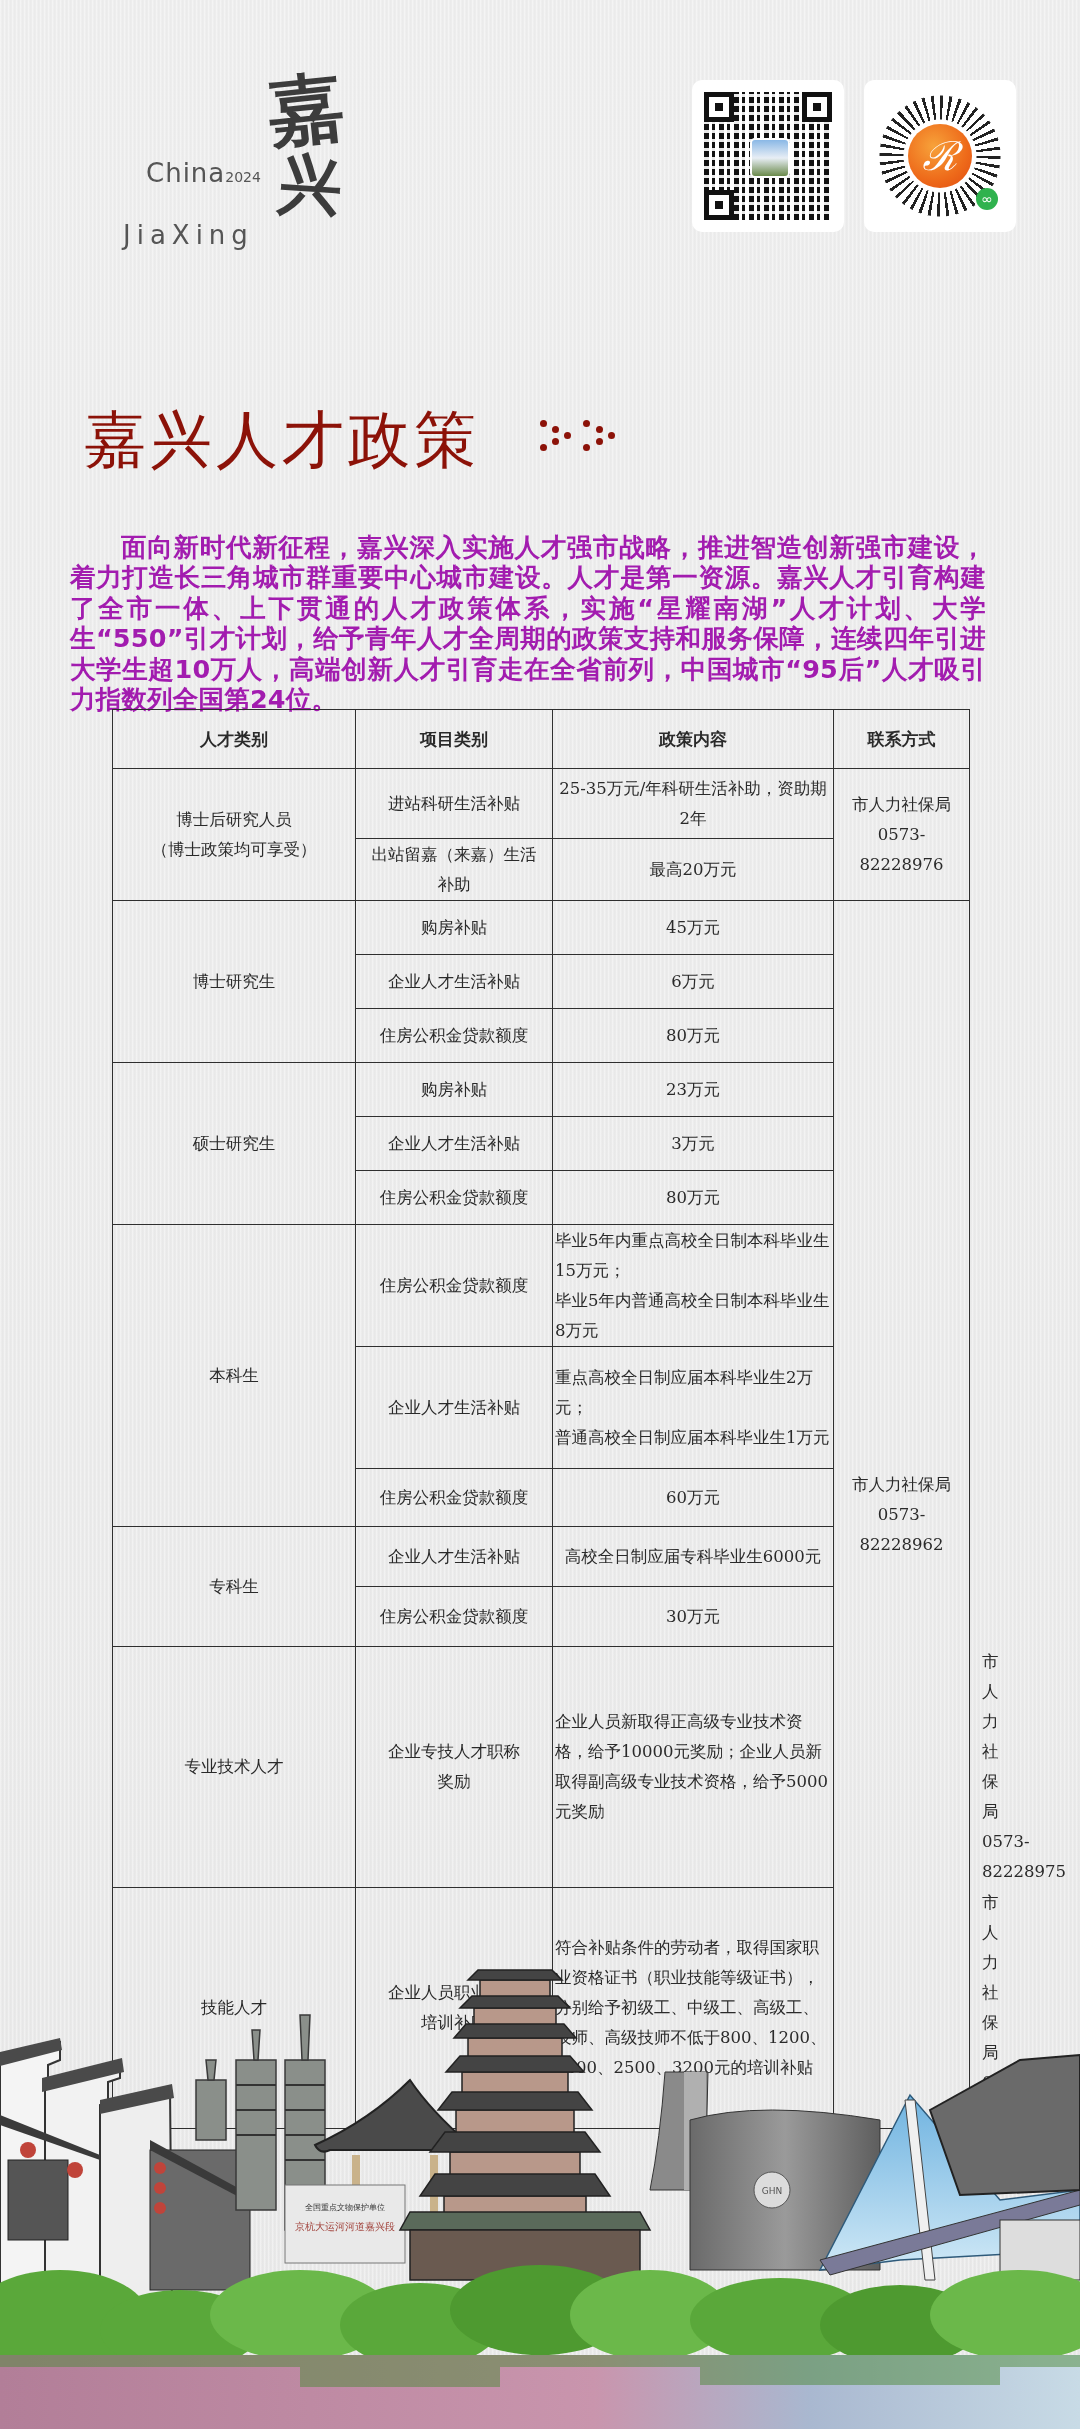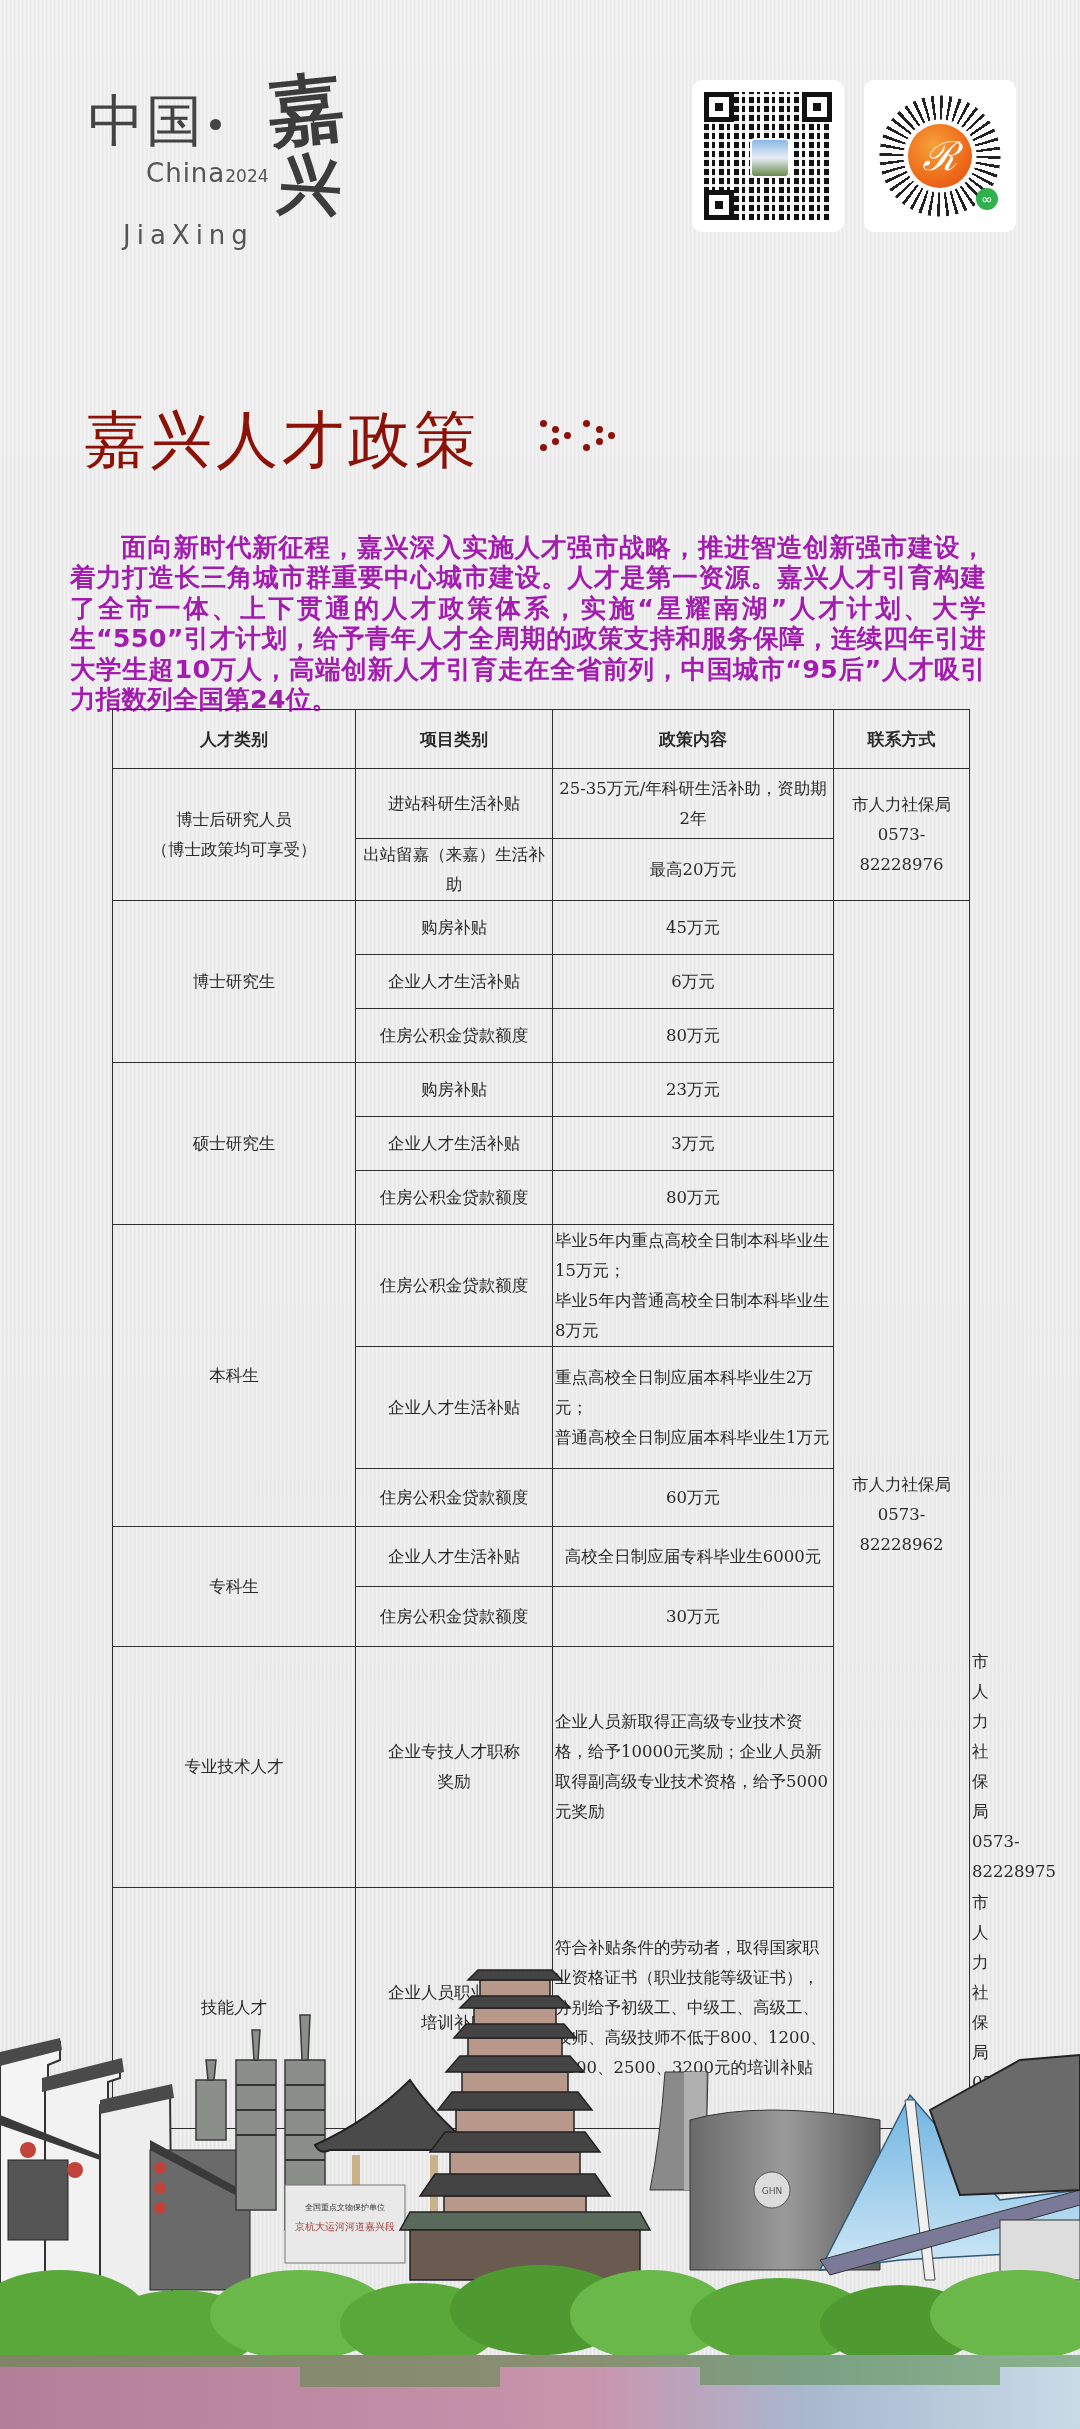--- a/index.html
+++ b/index.html
@@ -11,21 +11,21 @@
       linear-gradient(180deg, #eeeeee 0%, #e9e9e9 100%);
     font-family: "DejaVu Serif", "Liberation Serif", serif;
     color: #222;
   }
   .logo { position: absolute; left: 88px; top: 62px; width: 280px; height: 150px; }
   .logo-cn { position: absolute; left: 0; top: 22px; font-family: "DejaVu Sans", sans-serif; font-size: 56px; color: #444; letter-spacing: 2px; font-weight: 300; }
   .logo-dot { display: inline-block; width: 11px; height: 11px; background: #444; border-radius: 50%; vertical-align: middle; margin: 0 6px; }
   .logo-jx1 { position: absolute; left: 180px; top: -2px; font-family: "DejaVu Serif", serif; font-size: 76px; font-weight: bold; color: #3c3c3c; transform: rotate(-6deg); }
   .logo-jx2 { position: absolute; left: 190px; top: 80px; font-family: "DejaVu Serif", serif; font-size: 64px; font-weight: bold; color: #3c3c3c; transform: rotate(4deg); }
   .logo-en1 { position: absolute; left: 58px; top: 96px; font-family: "DejaVu Sans", sans-serif; font-size: 26px; color: #555; letter-spacing: 1px; }
-  .logo-en1 small { font-size: 17px; letter-spacing: 0; }
+  .logo-en1 small { font-size: 14px; letter-spacing: 0; }
   .logo-en2 { position: absolute; left: 35px; top: 126px; font-family: "DejaVu Sans", sans-serif; font-size: 26px; color: #555; letter-spacing: 6px; margin-top: 32px; }
 
   .qr { position: absolute; top: 80px; width: 152px; height: 152px; background: #fff; border-radius: 10px; }
   .qr1 { left: 692px; }
   .qr2 { left: 864px; }
   .qr-grid { position: absolute; left: 12px; top: 12px; width: 128px; height: 128px;
     background:
       repeating-linear-gradient(0deg, transparent 0 6px, rgba(255,255,255,0.9) 6px 9px),
       repeating-linear-gradient(90deg, #111 0 5px, #fff 5px 8px, #111 8px 11px, #fff 11px 15px);
   }
@@ -41,35 +41,32 @@
   .mini-logo { position: absolute; left: 44px; top: 44px; width: 64px; height: 64px; border-radius: 50%; background: radial-gradient(circle at 40% 35%, #f7a23a 0%, #ee6a1a 60%, #e04a10 100%); color: #fff; font-size: 40px; text-align: center; line-height: 64px; font-style: italic; }
   .mini-badge { position: absolute; left: 112px; top: 108px; width: 22px; height: 22px; border-radius: 50%; background: #2fb24e; color: #fff; font-size: 14px; text-align: center; line-height: 22px; font-family: "DejaVu Sans", sans-serif; }
 
   .page-title { position: absolute; left: 84px; top: 398px; font-family: "DejaVu Sans", sans-serif; font-weight: normal; font-size: 62px; color: #8c1208; letter-spacing: 4px; }
   .title-dots { position: absolute; left: 540px; top: 418px; width: 80px; height: 40px; }
   .title-dots span { position: absolute; width: 7px; height: 7px; border-radius: 50%; background: #8c1208; }
 
   .intro { position: absolute; left: 70px; top: 506px; width: 916px; font-family: "DejaVu Sans", sans-serif; font-size: 25.5px; line-height: 30.5px; color: #a21caf; text-align: justify; text-indent: 2em; font-weight: bold; letter-spacing: 0.2px; }
 
   table.policy { position: absolute; left: 112px; top: 709px; width: 857px; border-collapse: collapse; font-family: "DejaVu Serif", "Liberation Serif", serif; font-size: 16.5px; color: #2a2a2a; table-layout: fixed; }
-  table.policy td, table.policy th { border: 1.6px solid #2f2f2f; text-align: center; vertical-align: middle; padding: 0 2px; line-height: 30px; }
+  table.policy td, table.policy th { border: 1.6px solid #2f2f2f; text-align: center; vertical-align: middle; padding: 0 12px; line-height: 30px; }
   table.policy th { font-weight: bold; height: 58px; font-size: 17px; }
   table.policy td.content { text-align: left; padding: 0 2px; line-height: 30px; }
   table.policy td.content.center { text-align: center; }
   .col1 { width: 243px; } .col2 { width: 197px; } .col3 { width: 281px; } .col4 { width: 136px; }
 
   .scene { position: absolute; left: 0; top: 1960px; width: 1080px; height: 469px; overflow: hidden; }
 </style>
 </head>
 <body>
 
 <div class="logo">
-  <div class="logo-cn">
-    <span>中国</span><span class="logo-dot"></span>
-  </div>
   <div class="logo-jx1">嘉</div>
   <div class="logo-jx2">兴</div>
   <div class="logo-en1"><span>China</span><small>2024</small></div>
   <div class="logo-en2">JiaXing</div>
 </div>
 
 <div class="qr qr1">
   <div class="qr-grid"></div>
   <div class="qr-finder" style="left:12px;top:12px;"></div>
   <div class="qr-finder" style="left:110px;top:12px;"></div>

